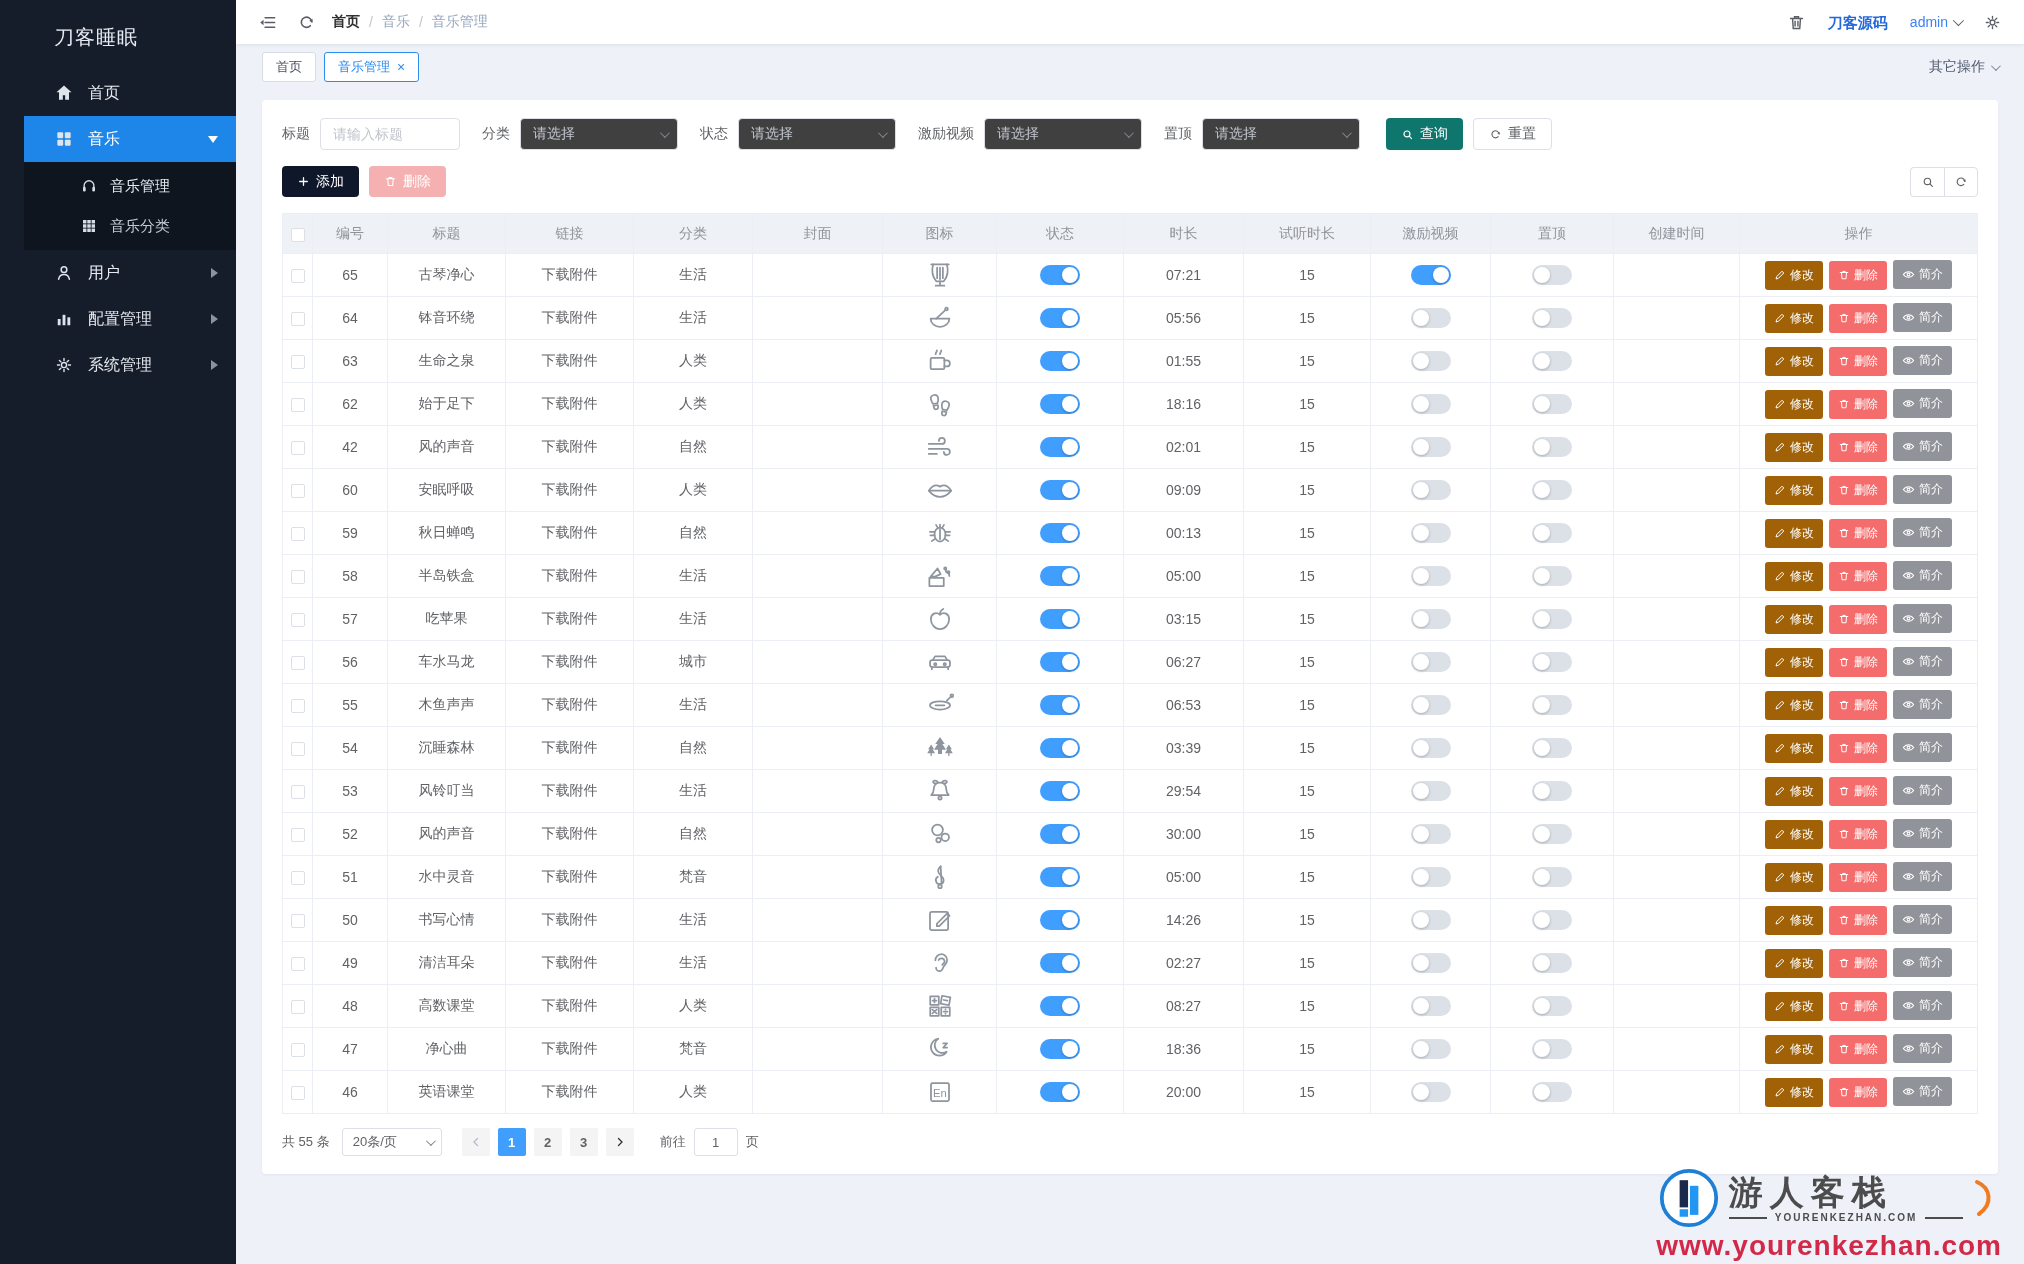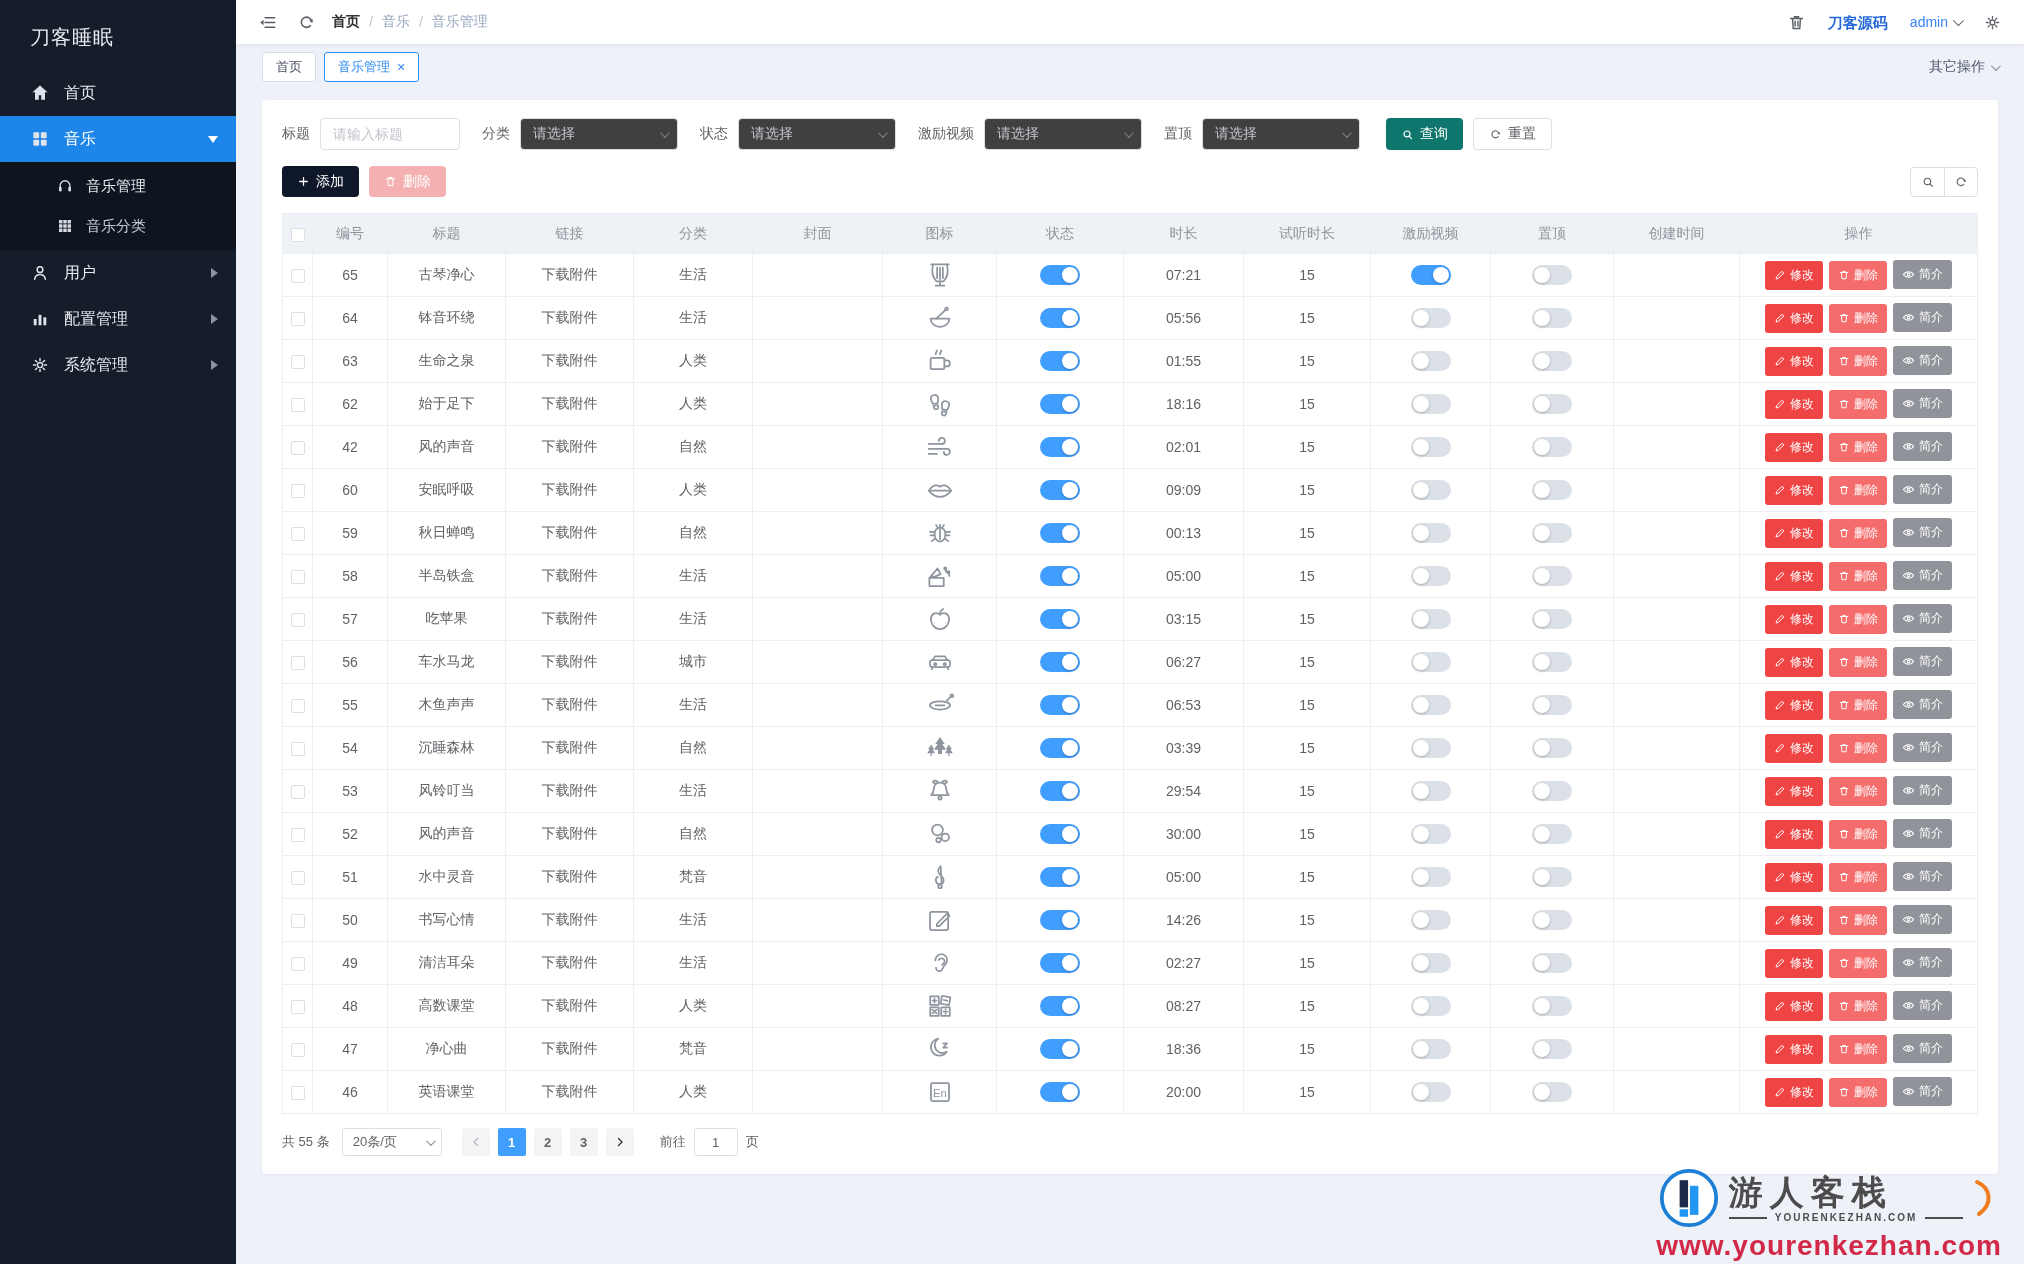--- a/index.html
+++ b/index.html
@@ -2,21 +2,21 @@
 <html><head>
 <meta charset="utf-8">
 <style>
   * { box-sizing: border-box; margin: 0; padding: 0; }
   html,body { width:2024px; height:1264px; }
   body{
     font-family:"Liberation Sans","DejaVu Sans",sans-serif;
     background:#eef1f8; color:#606266; overflow:hidden; position:relative;
   }
   
-  .sidebar{position:absolute;left:0;top:0;width:236px;height:1264px;background:#161d2a;z-index:5;}
+  .sidebar{position:absolute;left:0;top:0;width:236px;height:1264px;background:#161d2a;z-index:5;padding-left:24px;}
   .brand{height:70px;line-height:74px;color:#e8ecf2;font-size:20px;padding-left:30px;letter-spacing:1px;}
   .menu-item{height:46px;display:flex;align-items:center;gap:14px;padding:0 18px 0 30px;color:#e7eaf0;font-size:16px;cursor:pointer;position:relative;}
   .menu-item .mi{width:20px;height:20px;flex:0 0 20px;color:#dfe4ec;}
   .menu-item.active{background:#1e86e8;color:#fff;}
   .caret-r{margin-left:auto;width:0;height:0;border-left:7px solid #8a93a3;border-top:5px solid transparent;border-bottom:5px solid transparent;}
   .caret-d{margin-left:auto;width:0;height:0;border-top:7px solid #ffffff;border-left:5px solid transparent;border-right:5px solid transparent;}
   .submenu{background:#0f151f;padding:4px 0;}
   .submenu-item{height:40px;display:flex;align-items:center;gap:12px;padding-left:56px;font-size:15px;color:#e3e7ee;cursor:pointer;}
   .submenu-item .mi{width:18px;height:18px;color:#d6dbe4;}
   .submenu-item.dim{color:#c3cad6;}
@@ -69,21 +69,21 @@
   .cb{display:inline-block;width:14px;height:14px;border:1px solid #dcdfe6;border-radius:2px;background:#fff;vertical-align:middle;cursor:pointer;}
   .row-icon .ric{width:30px;height:30px;vertical-align:middle;}
   .ric{fill:none;stroke:#8e959e;stroke-width:1.4;stroke-linecap:round;stroke-linejoin:round;}
   .toggle{width:40px;height:20px;border-radius:10px;position:relative;display:inline-block;vertical-align:middle;cursor:pointer;}
   .toggle::after{content:"";position:absolute;top:2px;width:16px;height:16px;border-radius:50%;background:#fff;box-shadow:0 1px 3px rgba(0,0,0,.25);}
   .toggle.on{background:#409eff;}
   .toggle.on::after{right:2px;}
   .toggle.off{background:#dce1e8;}
   .toggle.off::after{left:2px;}
   .op-btn{border:none;border-radius:3px;color:#fff;font-size:12px;padding:6px 9px;display:inline-flex;align-items:center;gap:4px;cursor:pointer;margin:0 3px;font-family:inherit;}
-  .op-edit{background:#ef4444;}
+  .op-edit{background:#a16207;}
   .op-del{background:#f56c6c;}
   .op-info{background:#909399;}
   
   .pagebar{margin-top:14px;display:flex;align-items:center;font-size:13px;color:#606266;gap:12px;}
   .psize{width:100px;height:28px;border:1px solid #dcdfe6;border-radius:3px;display:flex;align-items:center;padding:0 8px 0 10px;cursor:pointer;}
   .psize .chev-d2{margin-left:auto;}
   .pager{display:flex;align-items:center;gap:8px;margin-left:8px;}
   .pg{min-width:28px;height:28px;border-radius:2px;background:#f4f4f5;display:flex;align-items:center;justify-content:center;font-weight:bold;color:#606266;cursor:pointer;font-size:13px;}
   .pg.active{background:#409eff;color:#fff;}
   .pg.nav-pg{color:#b4bccc;}

